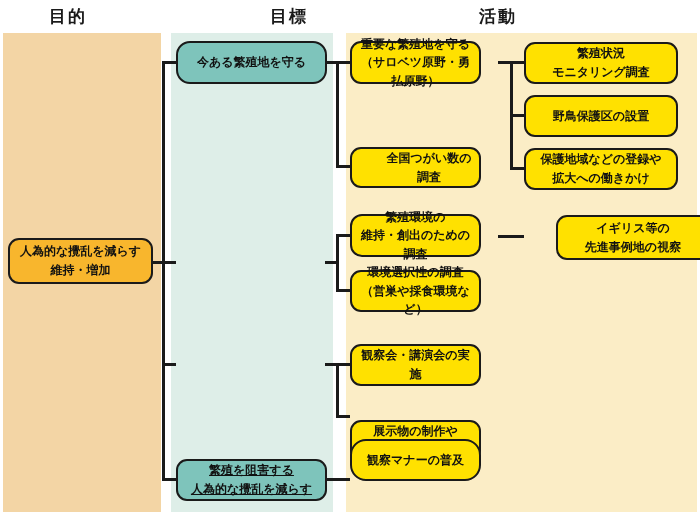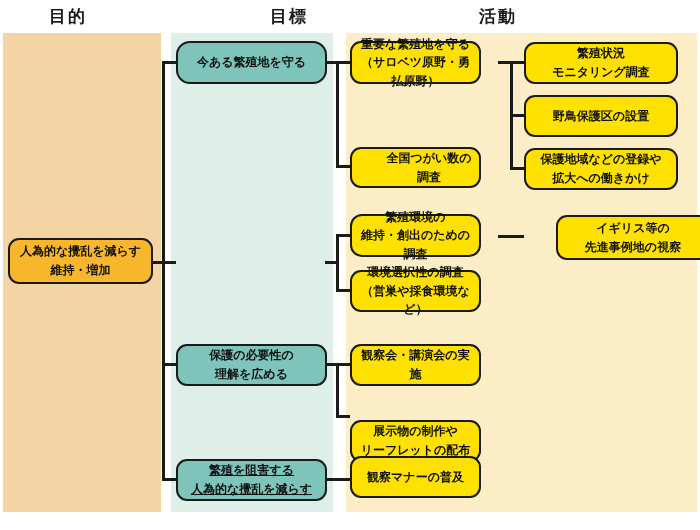--- a/index.html
+++ b/index.html
@@ -78,36 +78,34 @@
   <div class="line vline" style="left:336px;top:363px;height:55px;"></div>
   <div class="line hline" style="left:336px;top:363px;width:14px;"></div>
   <div class="line hline" style="left:336px;top:415px;width:14px;"></div>
 
   <div class="line hline" style="left:325px;top:478px;width:25px;"></div>
 
   <div class="node purpose-box">人為的な攪乱を減らす
 維持・増加</div>
 
   <div class="node goal-box" style="top:41px;height:43px;border-radius:14px;">今ある繁殖地を守る</div>
-  <div class="node goal-box" style="top:344px;height:42px;">保護の必要性の
-理解を広める</div>
   <div class="node goal-box" style="top:459px;height:42px;text-decoration:underline;">繁殖を阻害する
 人為的な攪乱を減らす</div>
 
   <div class="node activity-box colA" style="top:41px;height:43px;">重要な繁殖地を守る
 （サロベツ原野・勇払原野）</div>
   <div class="node activity-box colA" style="top:147px;height:41px;padding-left:31px;">全国つがい数の調査</div>
   <div class="node activity-box colA" style="top:214px;height:43px;border-radius:12px;">繁殖環境の
 維持・創出のための調査</div>
   <div class="node activity-box colA" style="top:270px;height:42px;">環境選択性の調査
 （営巣や採食環境など）</div>
   <div class="node activity-box colA" style="top:344px;height:42px;">観察会・講演会の実施</div>
   <div class="node activity-box colA" style="top:420px;height:42px;">展示物の制作や
 リーフレットの配布</div>
-  <div class="node activity-box colA" style="top:456px;height:42px;">観察マナーの普及</div>
+  <div class="node activity-box colA" style="top:439px;height:42px;border-radius:16px;">観察マナーの普及</div>
 
   <div class="node activity-box colB" style="top:42px;height:42px;">繁殖状況
 モニタリング調査</div>
   <div class="node activity-box colB" style="top:95px;height:42px;">野鳥保護区の設置</div>
   <div class="node activity-box colB" style="top:148px;height:42px;">保護地域などの登録や
 拡大への働きかけ</div>
   <div class="node activity-box colB" style="top:215px;height:45px;margin-left:32px;">イギリス等の
 先進事例地の視察</div>
 
 </div>

